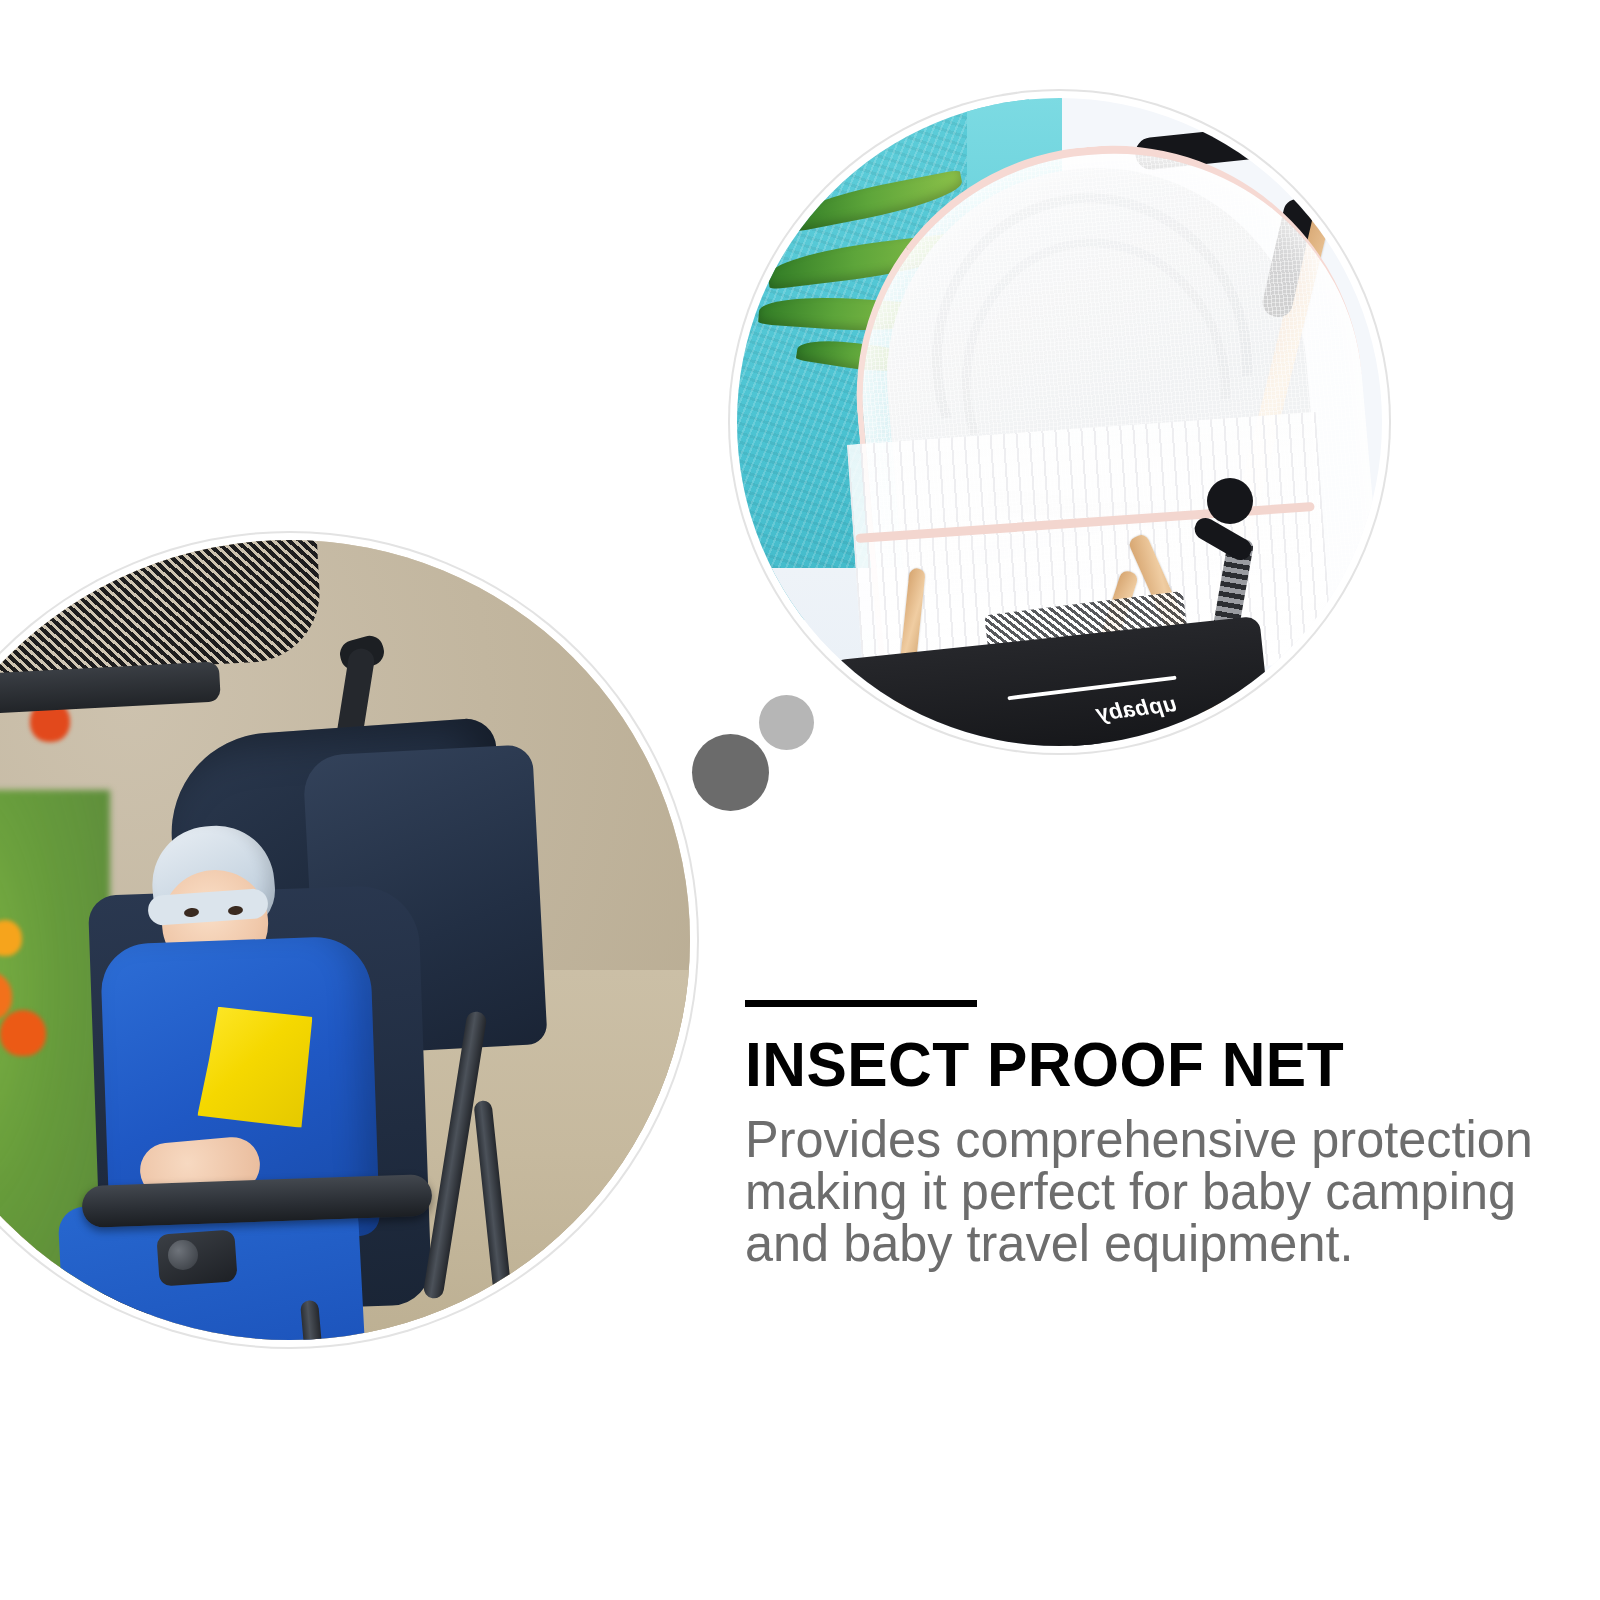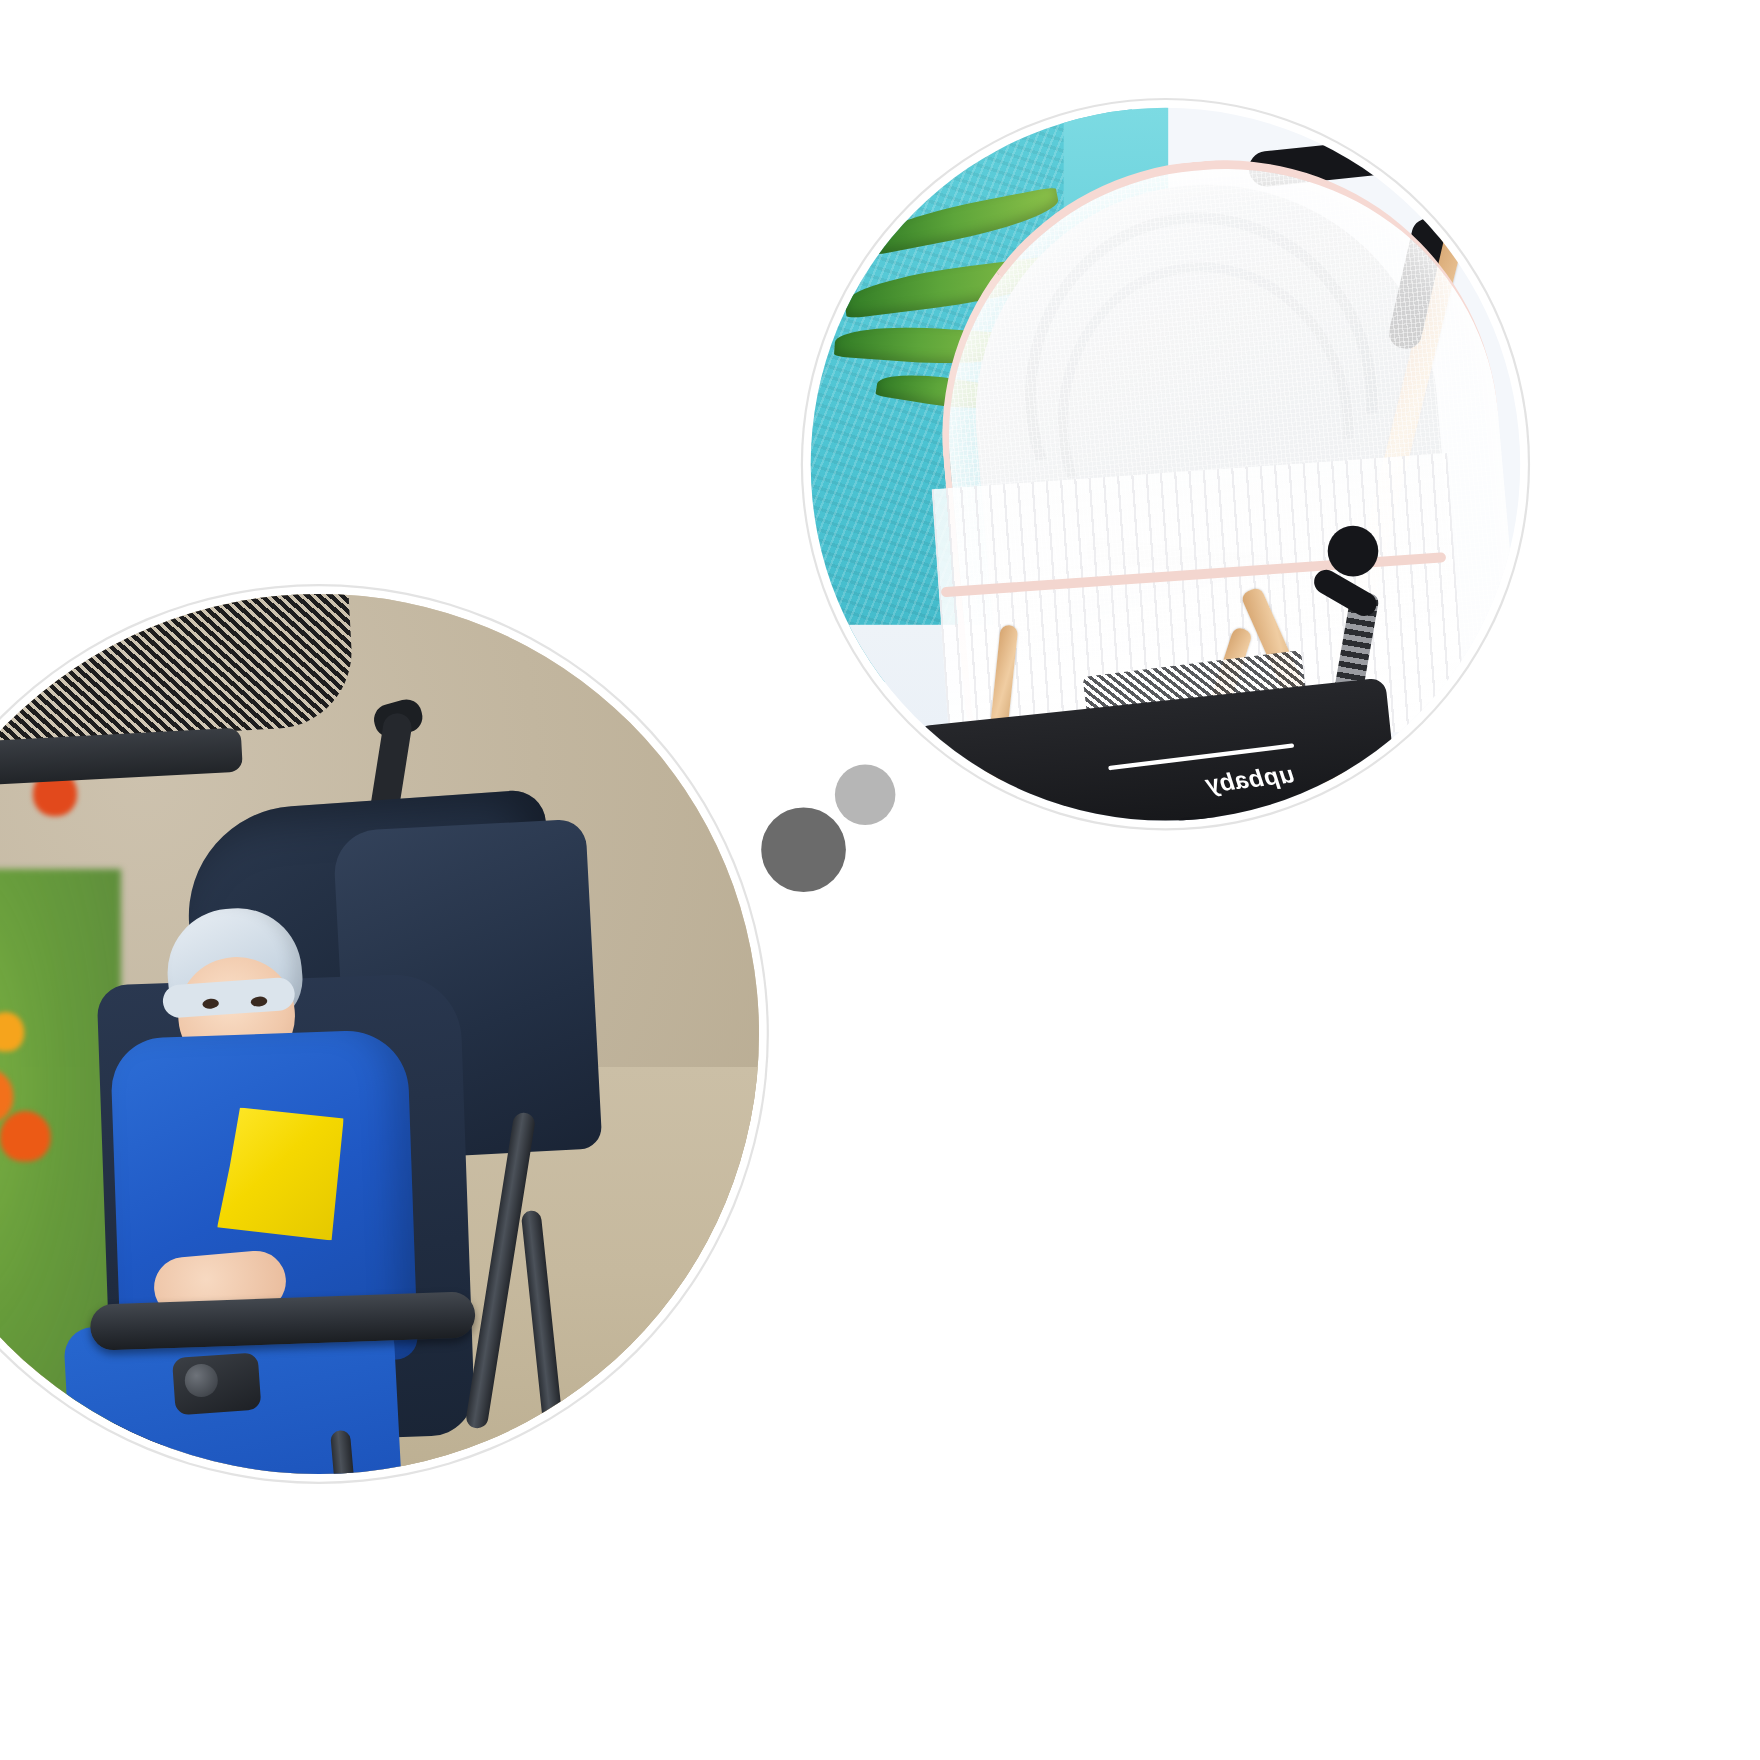--- a/index.html
+++ b/index.html
@@ -439,14 +439,21 @@
 
     <div class="sr-frame f1"></div>
     <div class="sr-frame f2"></div>
     <div class="sr-basket"></div>
     <div class="sr-frame f3"></div>
     <div class="sr-frame f4"></div>
     <div class="sr-footrest"></div>
 
   </div>
 
+  <div id="text-block">
+    <div id="rule"></div>
+    <h1 id="headline">INSECT PROOF NET</h1>
+    <p id="subcopy">Provides comprehensive protection
+making it perfect for baby camping
+and baby travel equipment.</p>
+  </div>
 
 </div>
 
 </body></html>

